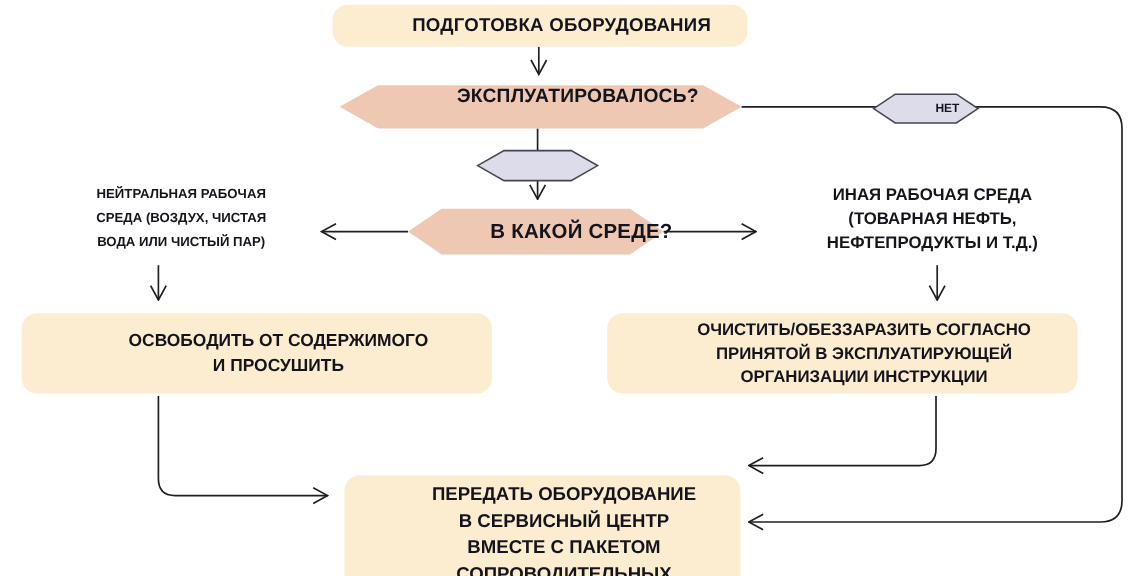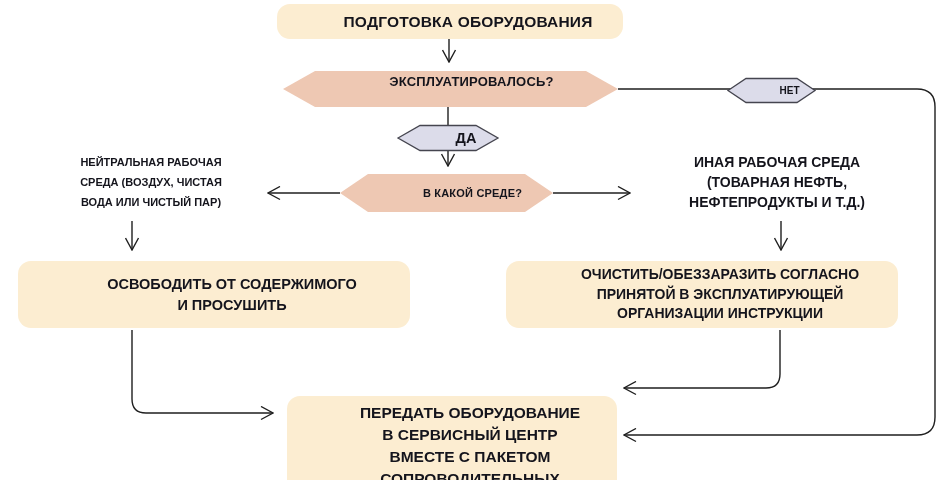--- a/index.html
+++ b/index.html
@@ -29,24 +29,24 @@
     display:flex;align-items:center;justify-content:center;
     text-align:center;
     color:var(--text);
     font-weight:700;
     white-space:pre-line;
     box-sizing:border-box;
     padding-left:36px;
   }
   .procbox{background:var(--process_fill);border-radius:13px;}
   .lbl-start{left:277px;top:4px;width:346px;height:35px;font-size:15.5px;letter-spacing:.2px;}
-  .lbl-h1{left:286px;top:71px;width:335px;height:20px;font-size:13px;letter-spacing:.2px;}
+  .lbl-h1{left:296px;top:71px;width:335px;height:20px;font-size:16px;letter-spacing:.2px;}
   .lbl-da{left:398px;top:125px;width:100px;height:26px;font-size:14.5px;}
   .lbl-net{left:728px;top:78px;width:87px;height:25px;font-size:10px;}
-  .lbl-h2{left:348px;top:174px;width:213px;height:38px;font-size:11px;letter-spacing:.2px;}
+  .lbl-h2{left:360px;top:174px;width:213px;height:38px;font-size:17px;letter-spacing:.2px;}
   .txt-neutral{left:20px;top:151px;width:226px;height:62px;font-size:11px;line-height:20px;}
   .txt-other{left:644px;top:151px;width:230px;height:62px;font-size:14px;line-height:20px;text-align:center;}
   .box-left{left:18px;top:261px;width:392px;height:67px;font-size:14.5px;line-height:21px;}
   .box-right{left:506px;top:261px;width:392px;height:67px;font-size:14px;line-height:19.5px;}
   .box-bottom{left:287px;top:352px;width:330px;height:122px;font-size:15.5px;line-height:22px;margin-top:44px;}
 </style>
 </head>
 <body>
 
 <div class="stage">
@@ -80,21 +80,20 @@
   <div class="node procbox box-right">ОЧИСТИТЬ/ОБЕЗЗАРАЗИТЬ СОГЛАСНО
 ПРИНЯТОЙ В ЭКСПЛУАТИРУЮЩЕЙ
 ОРГАНИЗАЦИИ ИНСТРУКЦИИ</div>
   <div class="node procbox box-bottom">ПЕРЕДАТЬ ОБОРУДОВАНИЕ
 В СЕРВИСНЫЙ ЦЕНТР
 ВМЕСТЕ С ПАКЕТОМ
 СОПРОВОДИТЕЛЬНЫХ
 ДОКУМЕНТОВ</div>
 
   <div class="node lbl-h1">ЭКСПЛУАТИРОВАЛОСЬ?</div>
-  <div class="node lbl-da">ДА</div>
   <div class="node lbl-net">НЕТ</div>
   <div class="node lbl-h2">В КАКОЙ СРЕДЕ?</div>
 
   <div class="freetext txt-neutral">НЕЙТРАЛЬНАЯ РАБОЧАЯ
 СРЕДА (ВОЗДУХ, ЧИСТАЯ
 ВОДА ИЛИ ЧИСТЫЙ ПАР)</div>
   <div class="freetext txt-other">ИНАЯ РАБОЧАЯ СРЕДА
 (ТОВАРНАЯ НЕФТЬ,
 НЕФТЕПРОДУКТЫ И Т.Д.)</div>
 

